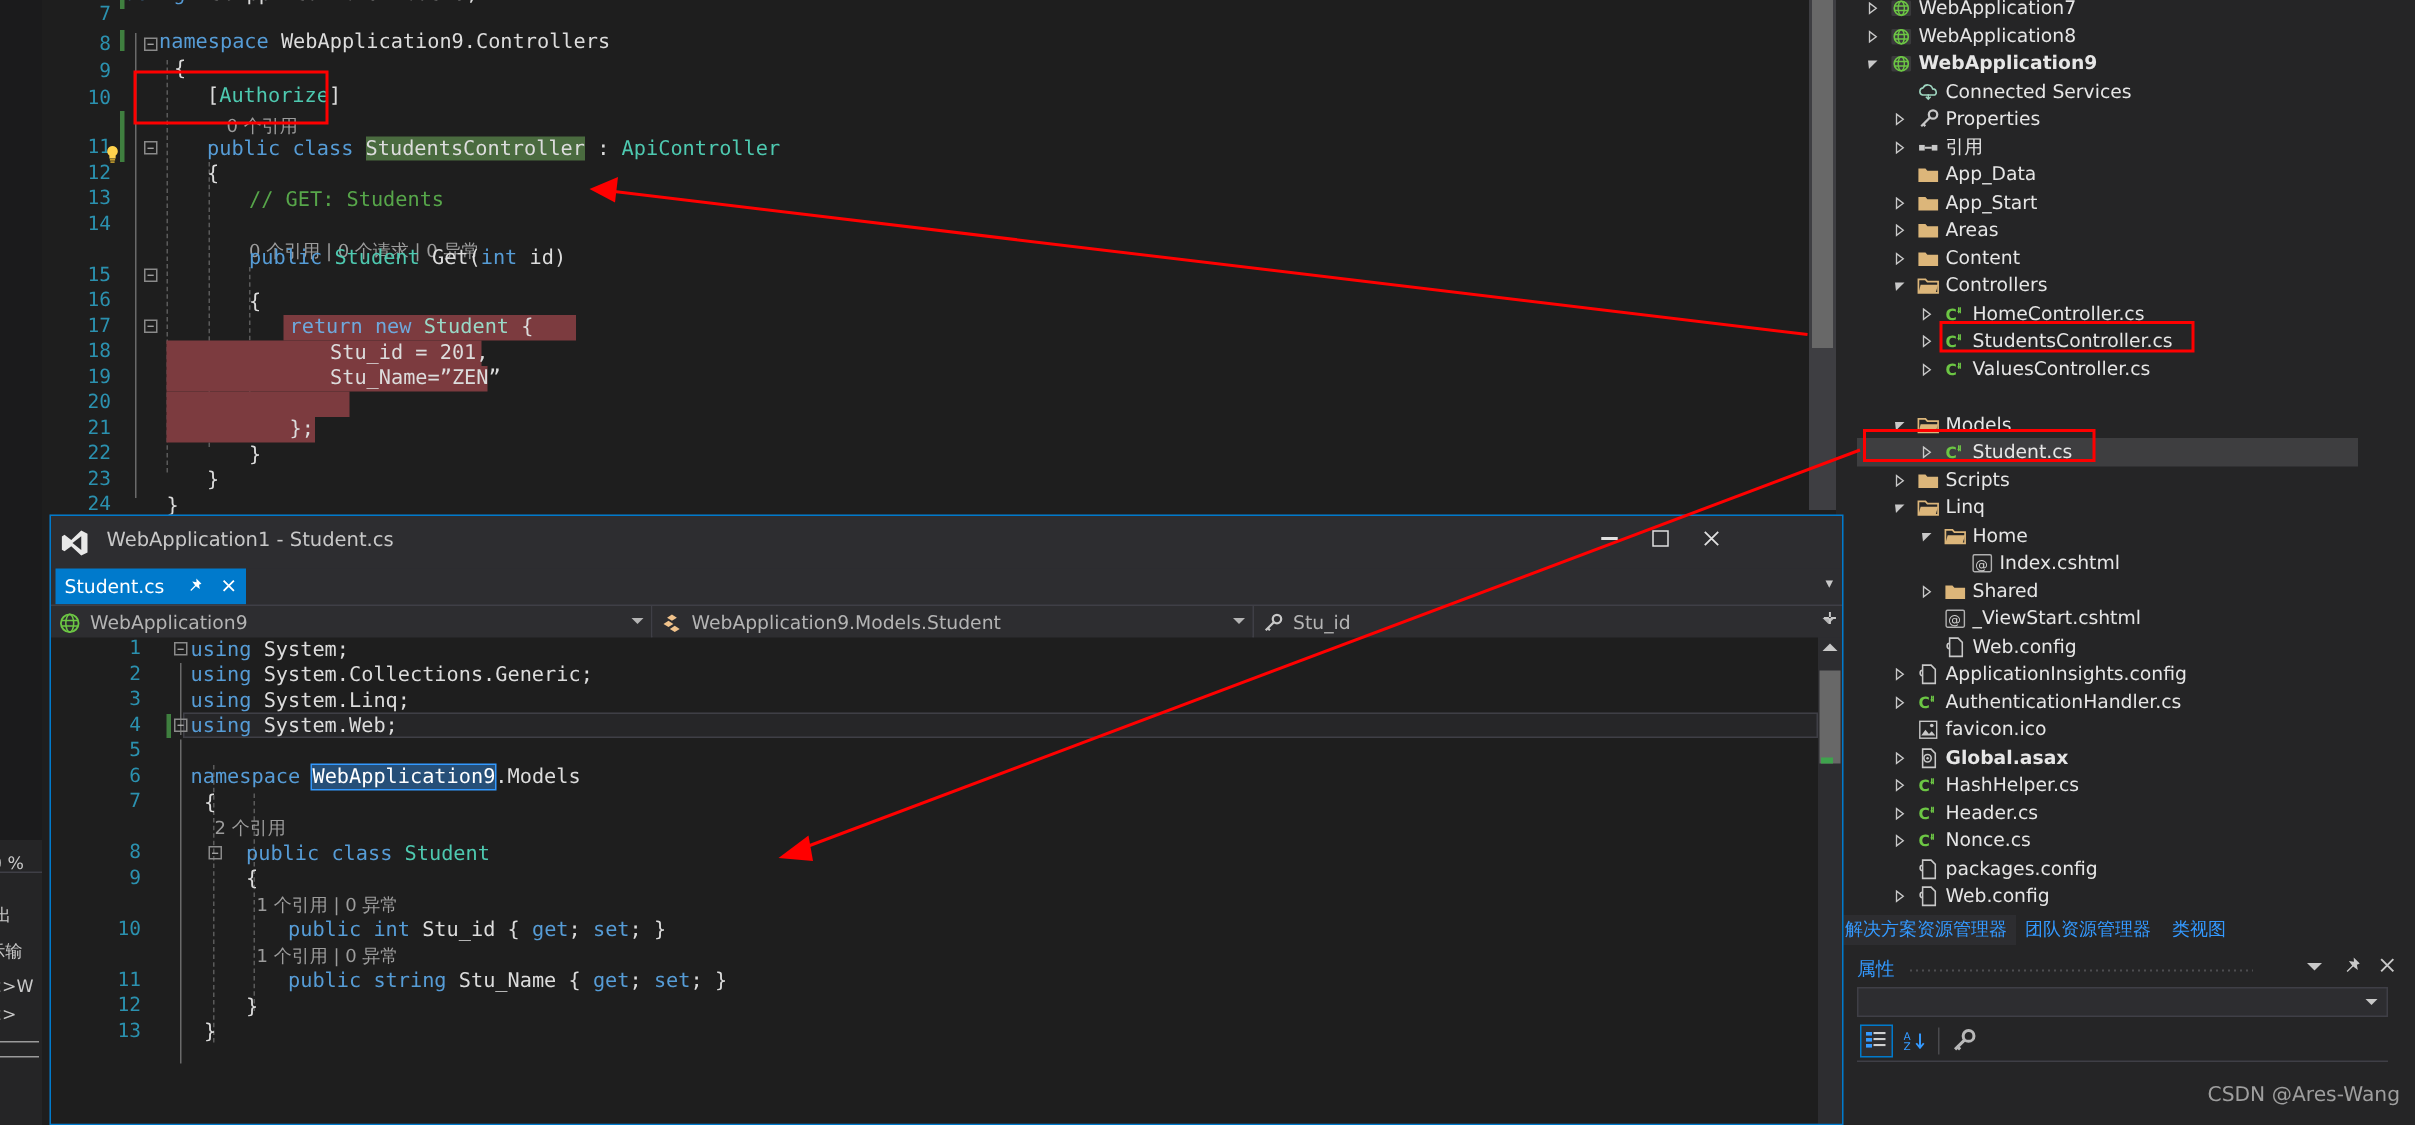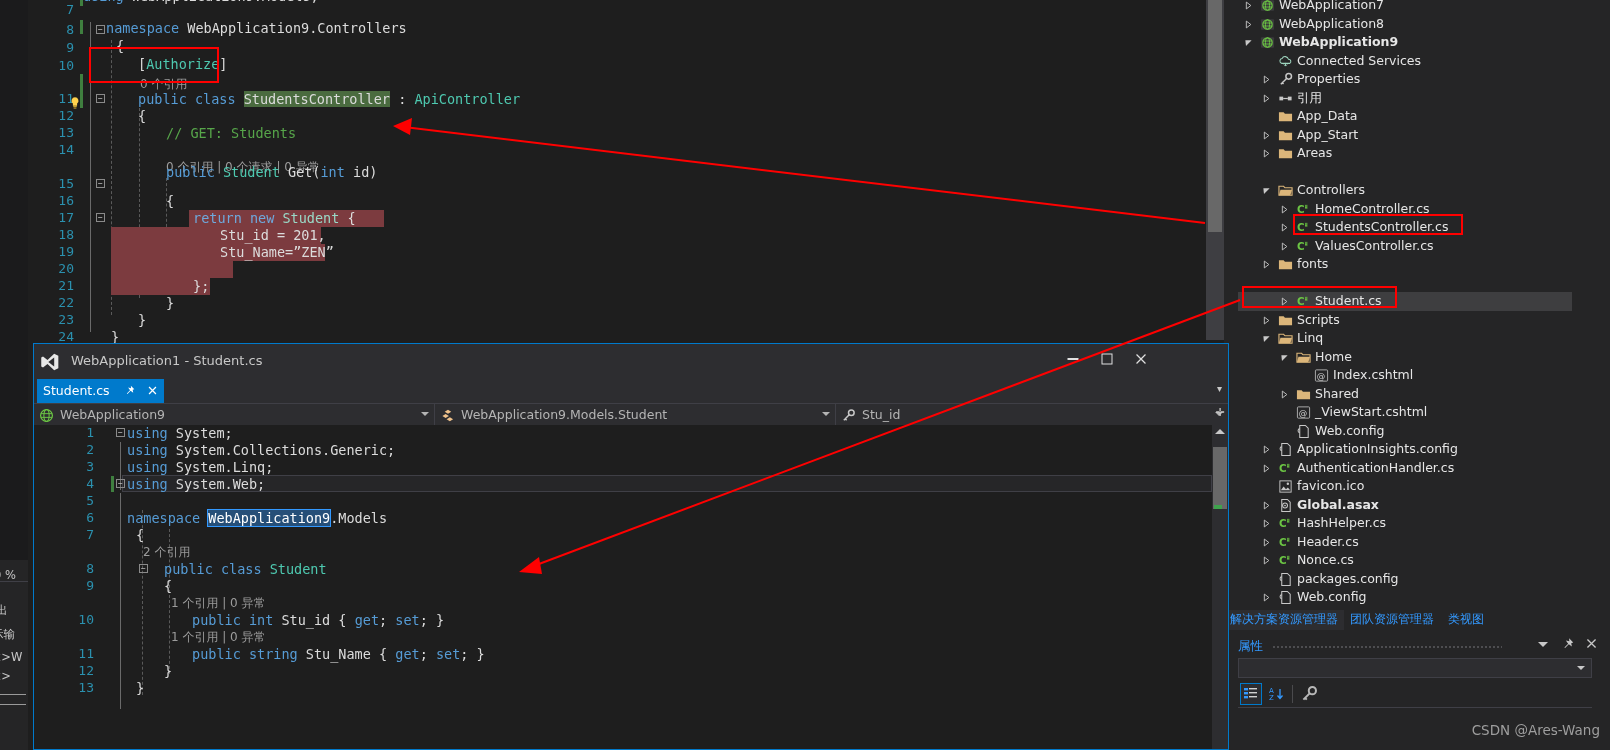--- a/index.html
+++ b/index.html
@@ -169,21 +169,21 @@
         <path d="M8 1.5a4 4 0 0 0-2.4 7.2V11h4.8V8.7A4 4 0 0 0 8 1.5z" fill="#ffd24d"></path>
         <rect x="6" y="11.4" width="4" height="1.3" fill="#c8a02e"></rect>
         <rect x="6.4" y="13.2" width="3.2" height="1.2" fill="#c8a02e"></rect>
       </svg>
 
       <div class="codeline" style="left:55px;top:-12px;"><span class="kw">using</span> <span class="plain">WebApplication9.Models;</span></div>
 
       <div class="codeline" style="left:78px;top:20px;"><span class="kw">namespace</span><span class="plain"> WebApplication9.Controllers</span></div>
       <div class="codeline" style="left:88px;top:38px;"><span class="plain">{</span></div>
       <div class="codeline" style="left:110px;top:56px;"><span class="plain">[</span><span class="attr">Authorize</span><span class="plain">]</span></div>
-      <div class="codeline cref" style="left:112px;top:76px;">0 个引用</div>
+      <div class="codeline cref" style="left:123px;top:76px;">0 个引用</div>
       <div class="codeline" style="left:110px;top:91px;"><span class="kw">public</span> <span class="kw">class</span> <span class="hl-green">StudentsController</span> : <span class="typ">ApiController</span></div>
       <div class="codeline" style="left:110px;top:108px;"><span class="plain">{</span></div>
       <div class="codeline cmt" style="left:138px;top:125px;">// GET: Students</div>
       <div class="codeline cref" style="left:138px;top:159px;">0 个引用 | 0 个请求 | 0 异常</div>
       <div class="codeline" style="left:138px;top:164px;"><span class="kw">public</span> <span class="typ">Student</span> <span class="plain">Get(</span><span class="kw">int</span> <span class="plain">id)</span></div>
       <div class="codeline" style="left:138px;top:193px;"><span class="plain">{</span></div>
       <div class="codeline" style="left:165px;top:210px;"><span class="kw" style="color:#6fa8dc">return</span> <span class="kw" style="color:#6fa8dc">new</span> <span class="typ" style="color:#9ad9c7">Student</span> <span class="plain">{</span></div>
       <div class="codeline" style="left:192px;top:227px;"><span class="plain">Stu_id = </span><span class="plain">201,</span></div>
       <div class="codeline" style="left:192px;top:244px;"><span class="plain">Stu_Name=</span><span class="plain">”ZEN”</span></div>
       <div class="codeline" style="left:165px;top:278px;"><span class="plain">};</span></div>
@@ -294,20 +294,31 @@
           <span class="tw" style="left: 24px;">
             <svg viewBox="0 0 10 10">
               <path d="M2.6 1.2 L7.6 5 L2.6 8.8 Z" fill="none" stroke="#c8c8c8" stroke-width="1"></path>
             </svg>
           </span>
           <span class="icn" style="left: 40px;"><svg viewBox="0 0 16 16">
               <path d="M1 3.5h5l1.4 1.6H15v8H1z" fill="#dcb67a"></path>
             </svg></span>
           <span class="se-label" style="left: 59px;">Areas</span>
         </div>
+        <div class="se-row" style="top: 162.5px;">
+          <span class="tw" style="left: 24px;">
+            <svg viewBox="0 0 10 10">
+              <path d="M2.6 1.2 L7.6 5 L2.6 8.8 Z" fill="none" stroke="#c8c8c8" stroke-width="1"></path>
+            </svg>
+          </span>
+          <span class="icn" style="left: 40px;"><svg viewBox="0 0 16 16">
+              <path d="M1 3.5h5l1.4 1.6H15v8H1z" fill="#dcb67a"></path>
+            </svg></span>
+          <span class="se-label" style="left: 59px;">Content</span>
+        </div>
         <div class="se-row" style="top: 181px;">
           <span class="tw" style="left: 24px;">
             <svg viewBox="0 0 10 10">
               <path d="M1.5 2.5 H8.5 L2.2 8.8 Z" fill="#c8c8c8"></path>
             </svg>
           </span>
           <span class="icn" style="left: 40px;"><svg viewBox="0 0 16 16">
               <path d="M1 3.5h5l1.4 1.6H15v8H1z" fill="none" stroke="#dcb67a" stroke-width="1.2"></path>
               <path d="M2.6 7.2H15l-1.8 5.9H1z" fill="#dcb67a"></path>
             </svg></span>
@@ -342,30 +353,31 @@
             <svg viewBox="0 0 10 10">
               <path d="M2.6 1.2 L7.6 5 L2.6 8.8 Z" fill="none" stroke="#c8c8c8" stroke-width="1"></path>
             </svg>
           </span>
           <span class="icn" style="left: 58px;"><svg viewBox="0 0 16 16">
               <text x="1" y="12" font-size="11" font-family="DejaVu Sans" fill="#6cc644" font-weight="bold">C</text>
               <path d="M10 4.2 h1 M9.6 6 h1.9 M10.4 3 v4.2 M11.6 3 v4.2" stroke="#6cc644" stroke-width="0.9"></path>
             </svg></span>
           <span class="se-label" style="left: 77px;">ValuesController.cs</span>
         </div>
-        <div class="se-row" style="top: 255px;">
-          <span class="tw" style="left: 24px;">
-            <svg viewBox="0 0 10 10">
-              <path d="M2.6 1.2 L7.6 5 L2.6 8.8 Z" fill="none" stroke="#c8c8c8" stroke-width="1"></path>
-            </svg>
-          </span>
-          <span class="icn" style="left: 40px;"><svg viewBox="0 0 16 16">
-              <path d="M1 3.5h5l1.4 1.6H15v8H1z" fill="#dcb67a"></path>
-            </svg></span>
-          <span class="se-label" style="left: 59px;">fonts</span>
+        <div class="se-row" style="top: 273.5px;">
+          <span class="tw" style="left: 24px;">
+            <svg viewBox="0 0 10 10">
+              <path d="M1.5 2.5 H8.5 L2.2 8.8 Z" fill="#c8c8c8"></path>
+            </svg>
+          </span>
+          <span class="icn" style="left: 40px;"><svg viewBox="0 0 16 16">
+              <path d="M1 3.5h5l1.4 1.6H15v8H1z" fill="none" stroke="#dcb67a" stroke-width="1.2"></path>
+              <path d="M2.6 7.2H15l-1.8 5.9H1z" fill="#dcb67a"></path>
+            </svg></span>
+          <span class="se-label" style="left: 59px;">Models</span>
         </div>
         <div class="se-row sel" style="top: 292px;">
           <span class="tw" style="left: 42px;">
             <svg viewBox="0 0 10 10">
               <path d="M2.6 1.2 L7.6 5 L2.6 8.8 Z" fill="none" stroke="#c8c8c8" stroke-width="1"></path>
             </svg>
           </span>
           <span class="icn" style="left: 58px;"><svg viewBox="0 0 16 16">
               <text x="1" y="12" font-size="11" font-family="DejaVu Sans" fill="#6cc644" font-weight="bold">C</text>
               <path d="M10 4.2 h1 M9.6 6 h1.9 M10.4 3 v4.2 M11.6 3 v4.2" stroke="#6cc644" stroke-width="0.9"></path>

